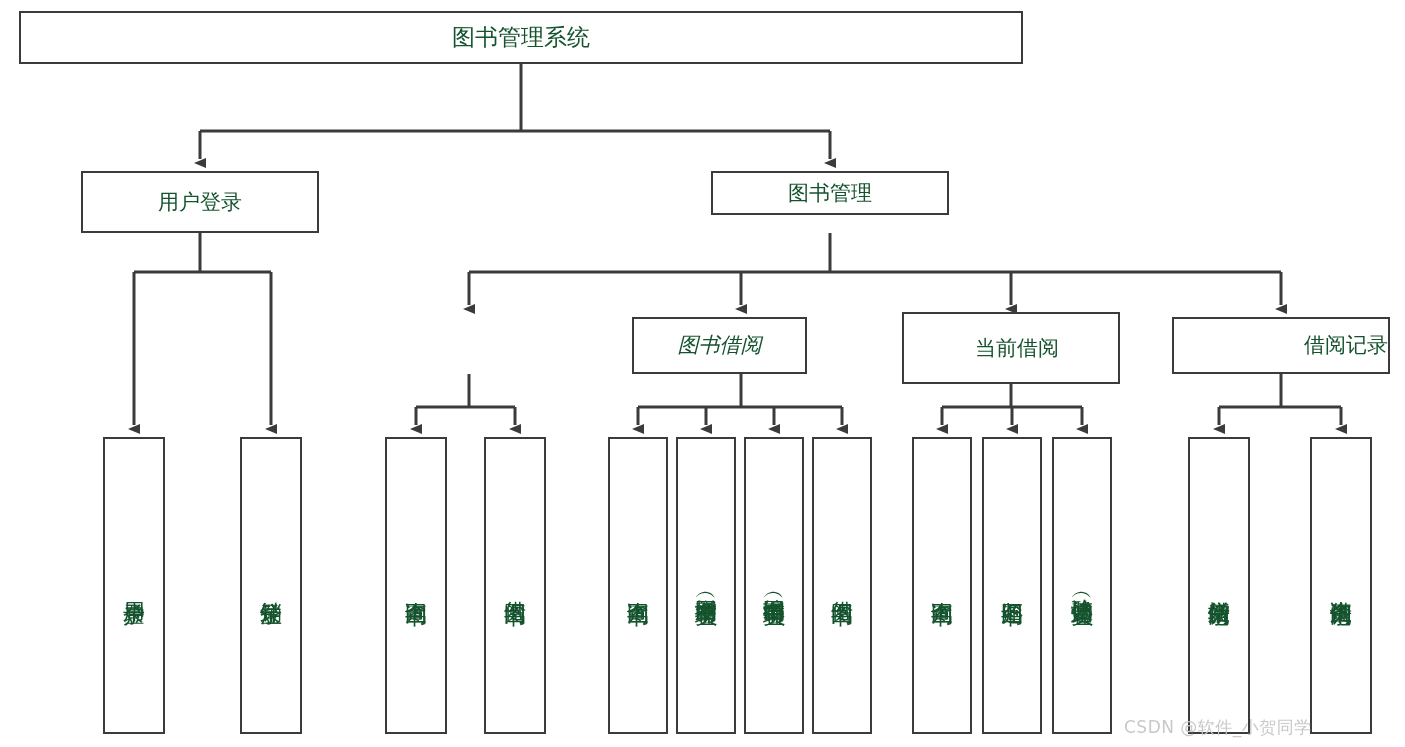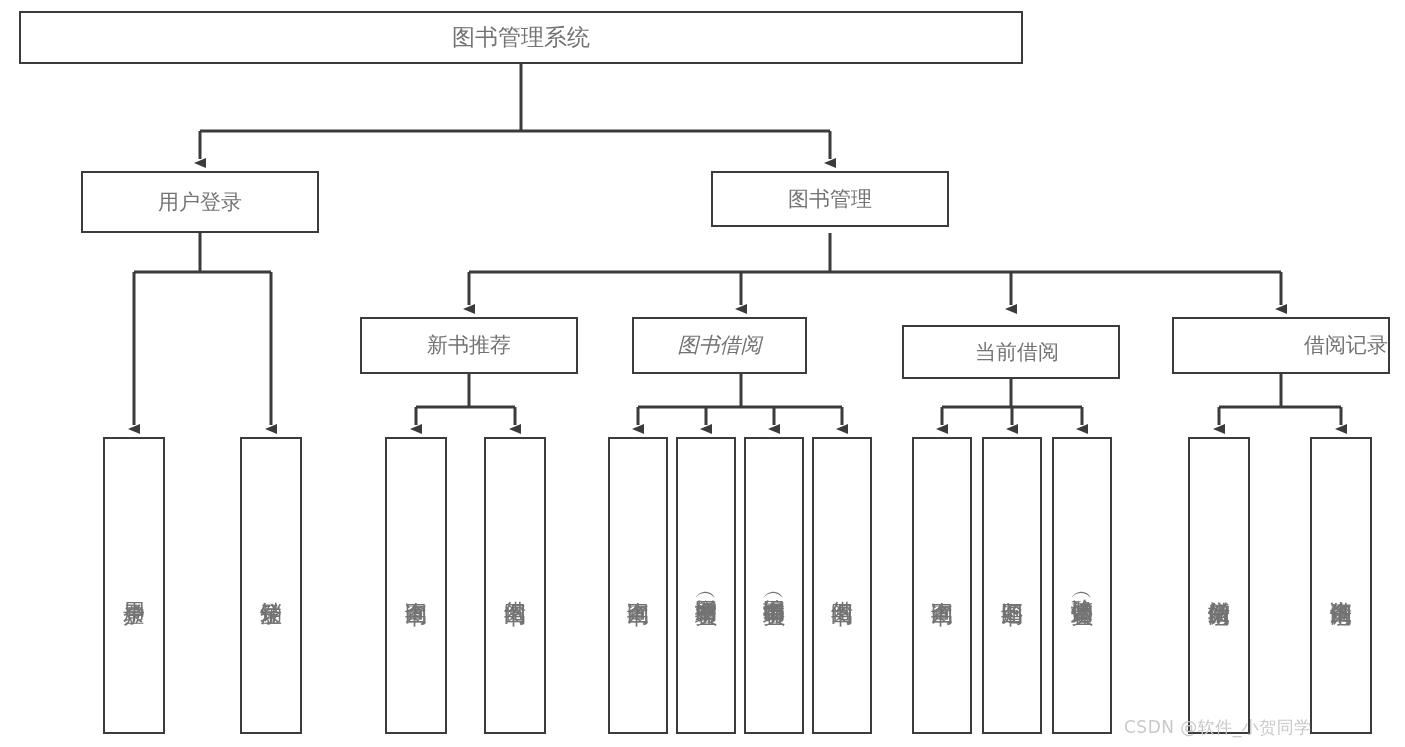--- a/index.html
+++ b/index.html
@@ -24,21 +24,21 @@
     pointer-events: none;
   }
   .node {
     position: absolute;
     box-sizing: border-box;
     background: #ffffff;
     border: 2px solid #3b3b3b;
     display: flex;
     align-items: center;
     justify-content: center;
-    color: #737373;
+    color: #14532d;
   }
   .node .lbl {
     display: block;
     text-align: center;
     line-height: 1.18;
   }
   
   .n-root { font-size: 23px; }
   
   .n-h { font-size: 21px; }
@@ -115,31 +115,28 @@
     </g>
   </svg>
 
   <div class="node n-root" style="left:19px; top:11px; width:1004px; height:53px;">
     <span class="lbl">图书管理系统</span>
   </div>
 
   <div class="node n-h" style="left:81px; top:171px; width:238px; height:62px;">
     <span class="lbl">用户登录</span>
   </div>
-  <div class="node n-h" style="left:711px; top:171px; width:238px; height:56px;">
+  <div class="node n-h" style="left:711px; top:171px; width:238px; height:44px;">
     <span class="lbl">图书管理</span>
   </div>
 
-  <div class="node n-h" style="left:360px; top:317px; width:218px; height:57px;">
-    <span class="lbl">新书推荐</span>
-  </div>
   <div class="node n-h" style="left:632px; top:317px; width:175px; height:57px;font-style:italic;">
     <span class="lbl">图书借阅</span>
   </div>
-  <div class="node n-h" style="left:902px; top:325px; width:218px; height:54px;padding-left:12px;">
+  <div class="node n-h" style="left:902px; top:312px; width:218px; height:72px;padding-left:12px;">
     <span class="lbl">当前借阅</span>
   </div>
   <div class="node n-h" style="left:1172px; top:317px; width:218px; height:57px;justify-content:flex-end;">
     <span class="lbl">借阅记录</span>
   </div>
 
   <div class="node n-leaf" style="left:103px; top:437px; width:62px; height:297px;">
     <span class="lbl">用户登录</span>
   </div>
   <div class="node n-leaf" style="left:240px; top:437px; width:62px; height:297px;">

